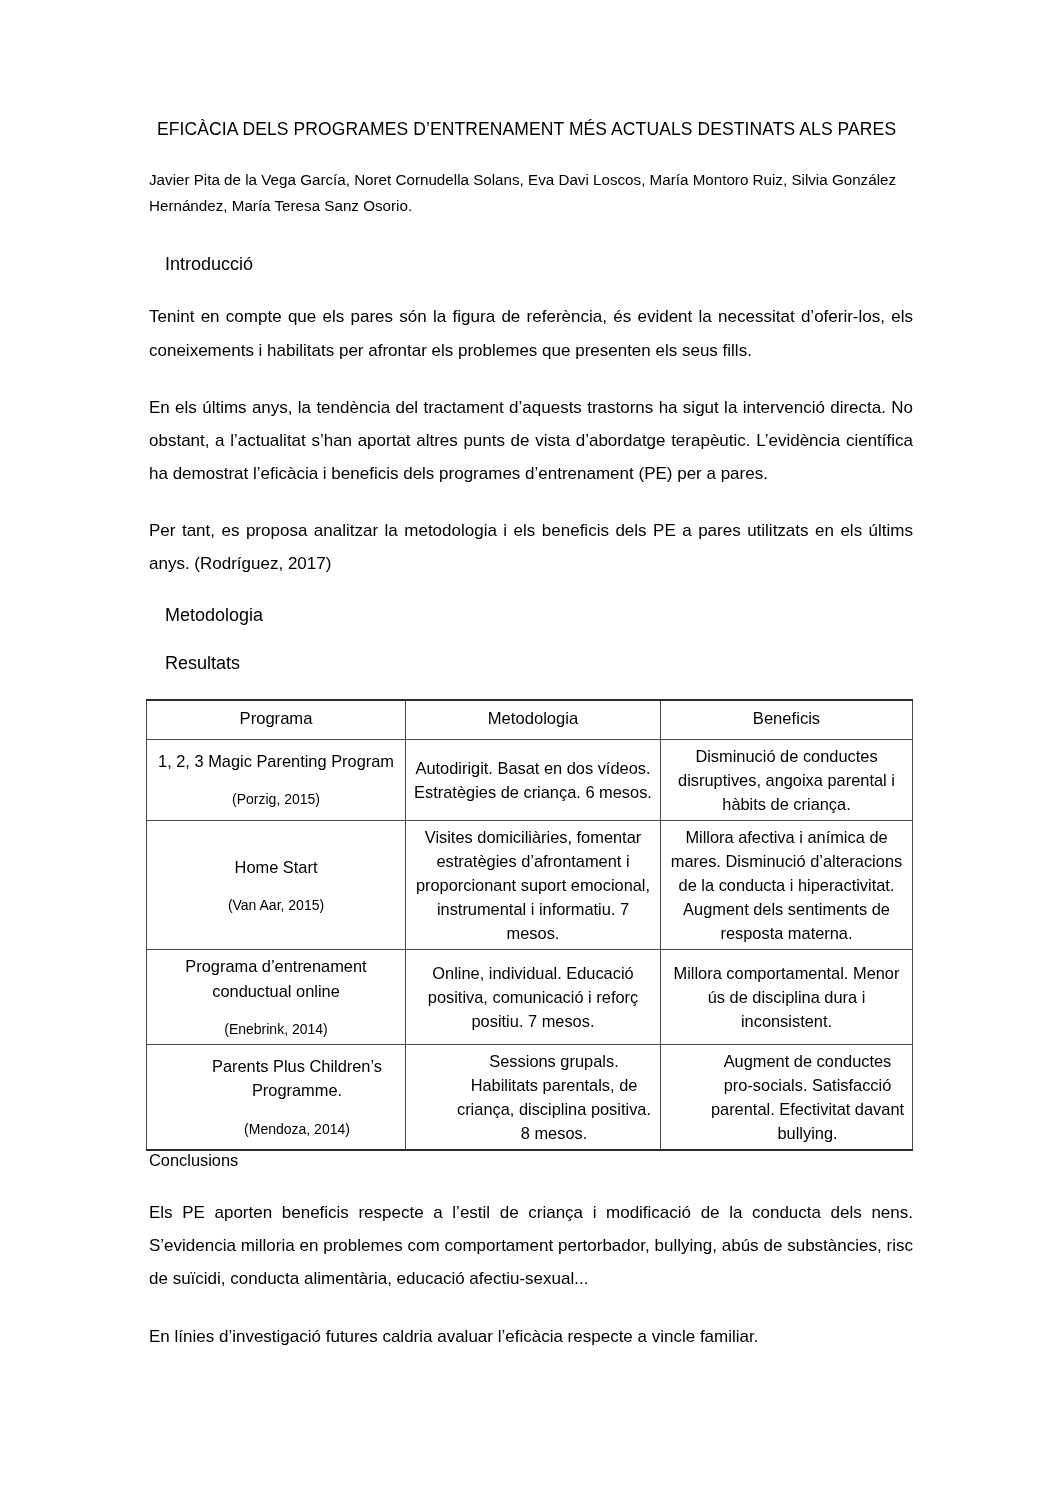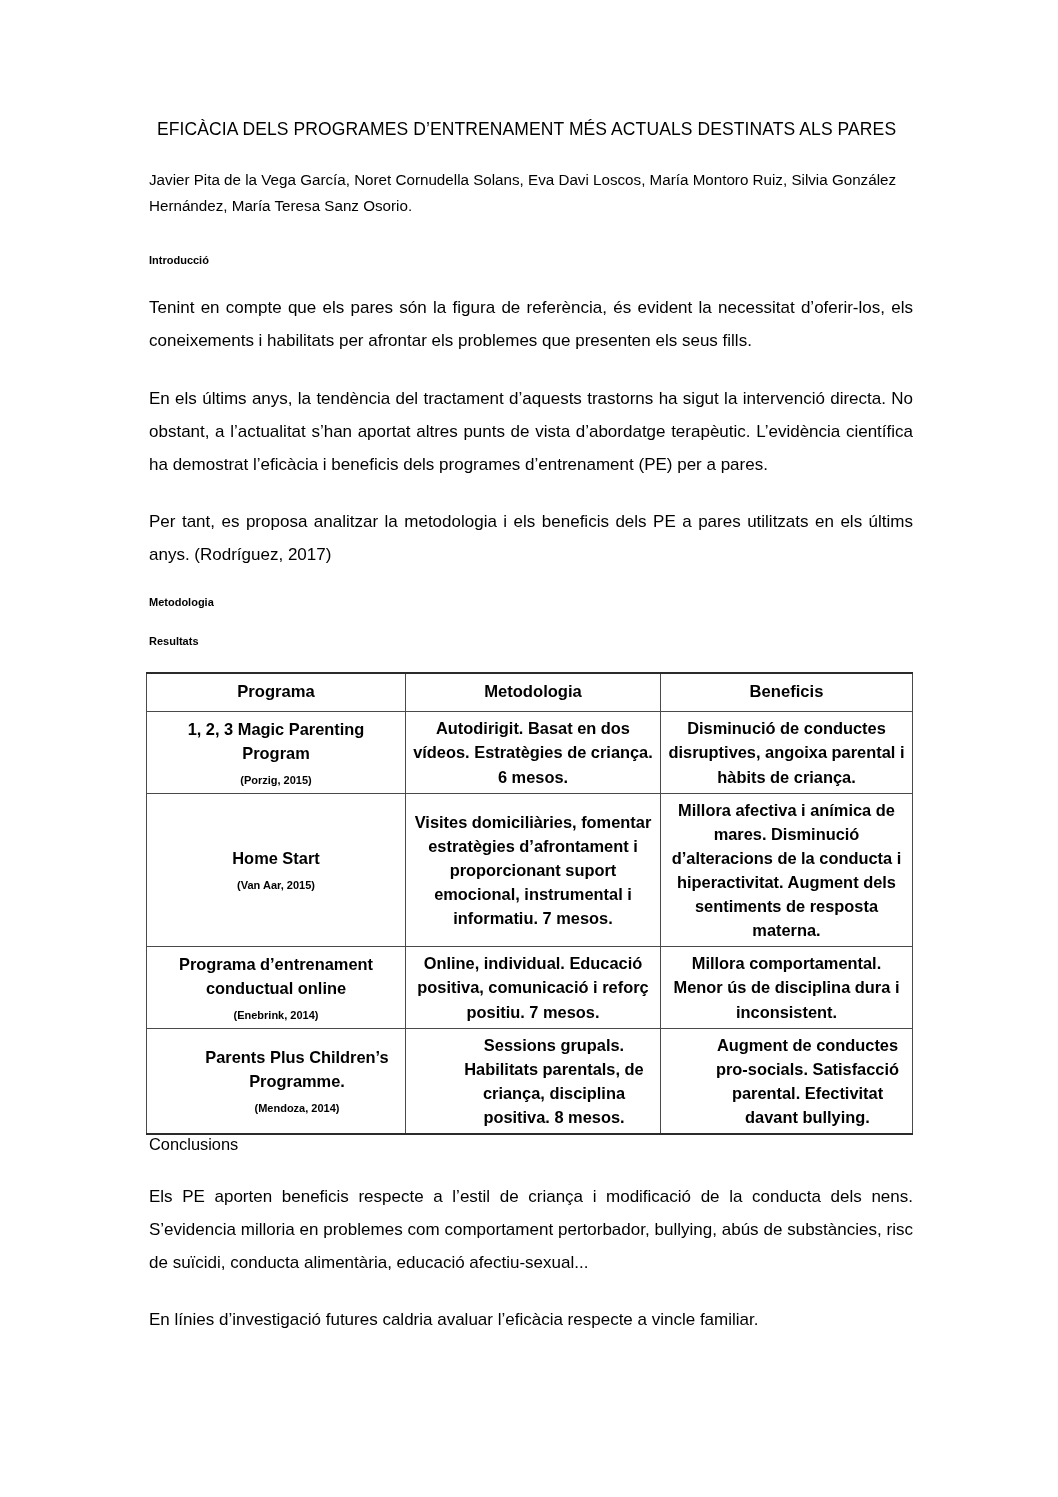--- a/index.html
+++ b/index.html
@@ -37,23 +37,23 @@
     margin: 0 0 26px 8px;
     line-height: 1.3;
   }
   .authors {
     font-size: 15.2px;
     line-height: 1.72;
     margin: 0 0 34px 0;
     text-align: left;
   }
   .section-heading {
-    font-size: 11px;
-    font-weight: bold;
-    margin: 0 0 24px 0;
+    font-size: 18px;
+    font-weight: normal;
+    margin: 0 0 24px 16px;
     line-height: 1.3;
   }
   p.body-text {
     font-size: 17px;
     line-height: 1.95;
     margin: 0 0 24px 0;
     text-align: justify;
     text-justify: inter-word;
   }
 
@@ -62,43 +62,43 @@
     border-collapse: collapse;
     width: 766px;
     margin: 6px 0 0 -3px;
     table-layout: fixed;
   }
   table.results td, table.results th {
     border: 1px solid #4a4a4a;
     text-align: center;
     vertical-align: middle;
     padding: 4px 6px;
-    font-weight: bold;
+    font-weight: normal;
     font-size: 16.4px;
     line-height: 1.47;
   }
   table.results tr.header-row th {
     font-size: 16.6px;
     padding: 6px 6px 7px 6px;
   }
   table.results tr.last-row td {
     border-bottom: 2px solid #2b2b2b;
     padding-left: 48px;
   }
   table.results tr.header-row th {
     border-top: 2px solid #2b2b2b;
   }
   col.c1 { width: 259px; }
   col.c2 { width: 255px; }
   col.c3 { width: 252px; }
   .cite {
     display: block;
-    font-size: 11px;
+    font-size: 14px;
     line-height: 1.5;
-    margin-top: 7px;
+    margin-top: 16px;
   }
   .prog-name {
     display: block;
   }
   .after-table {
     margin-top: 42px;
   }
   .conclusions-heading {
     font-size: 16.4px;
     font-weight: normal;

